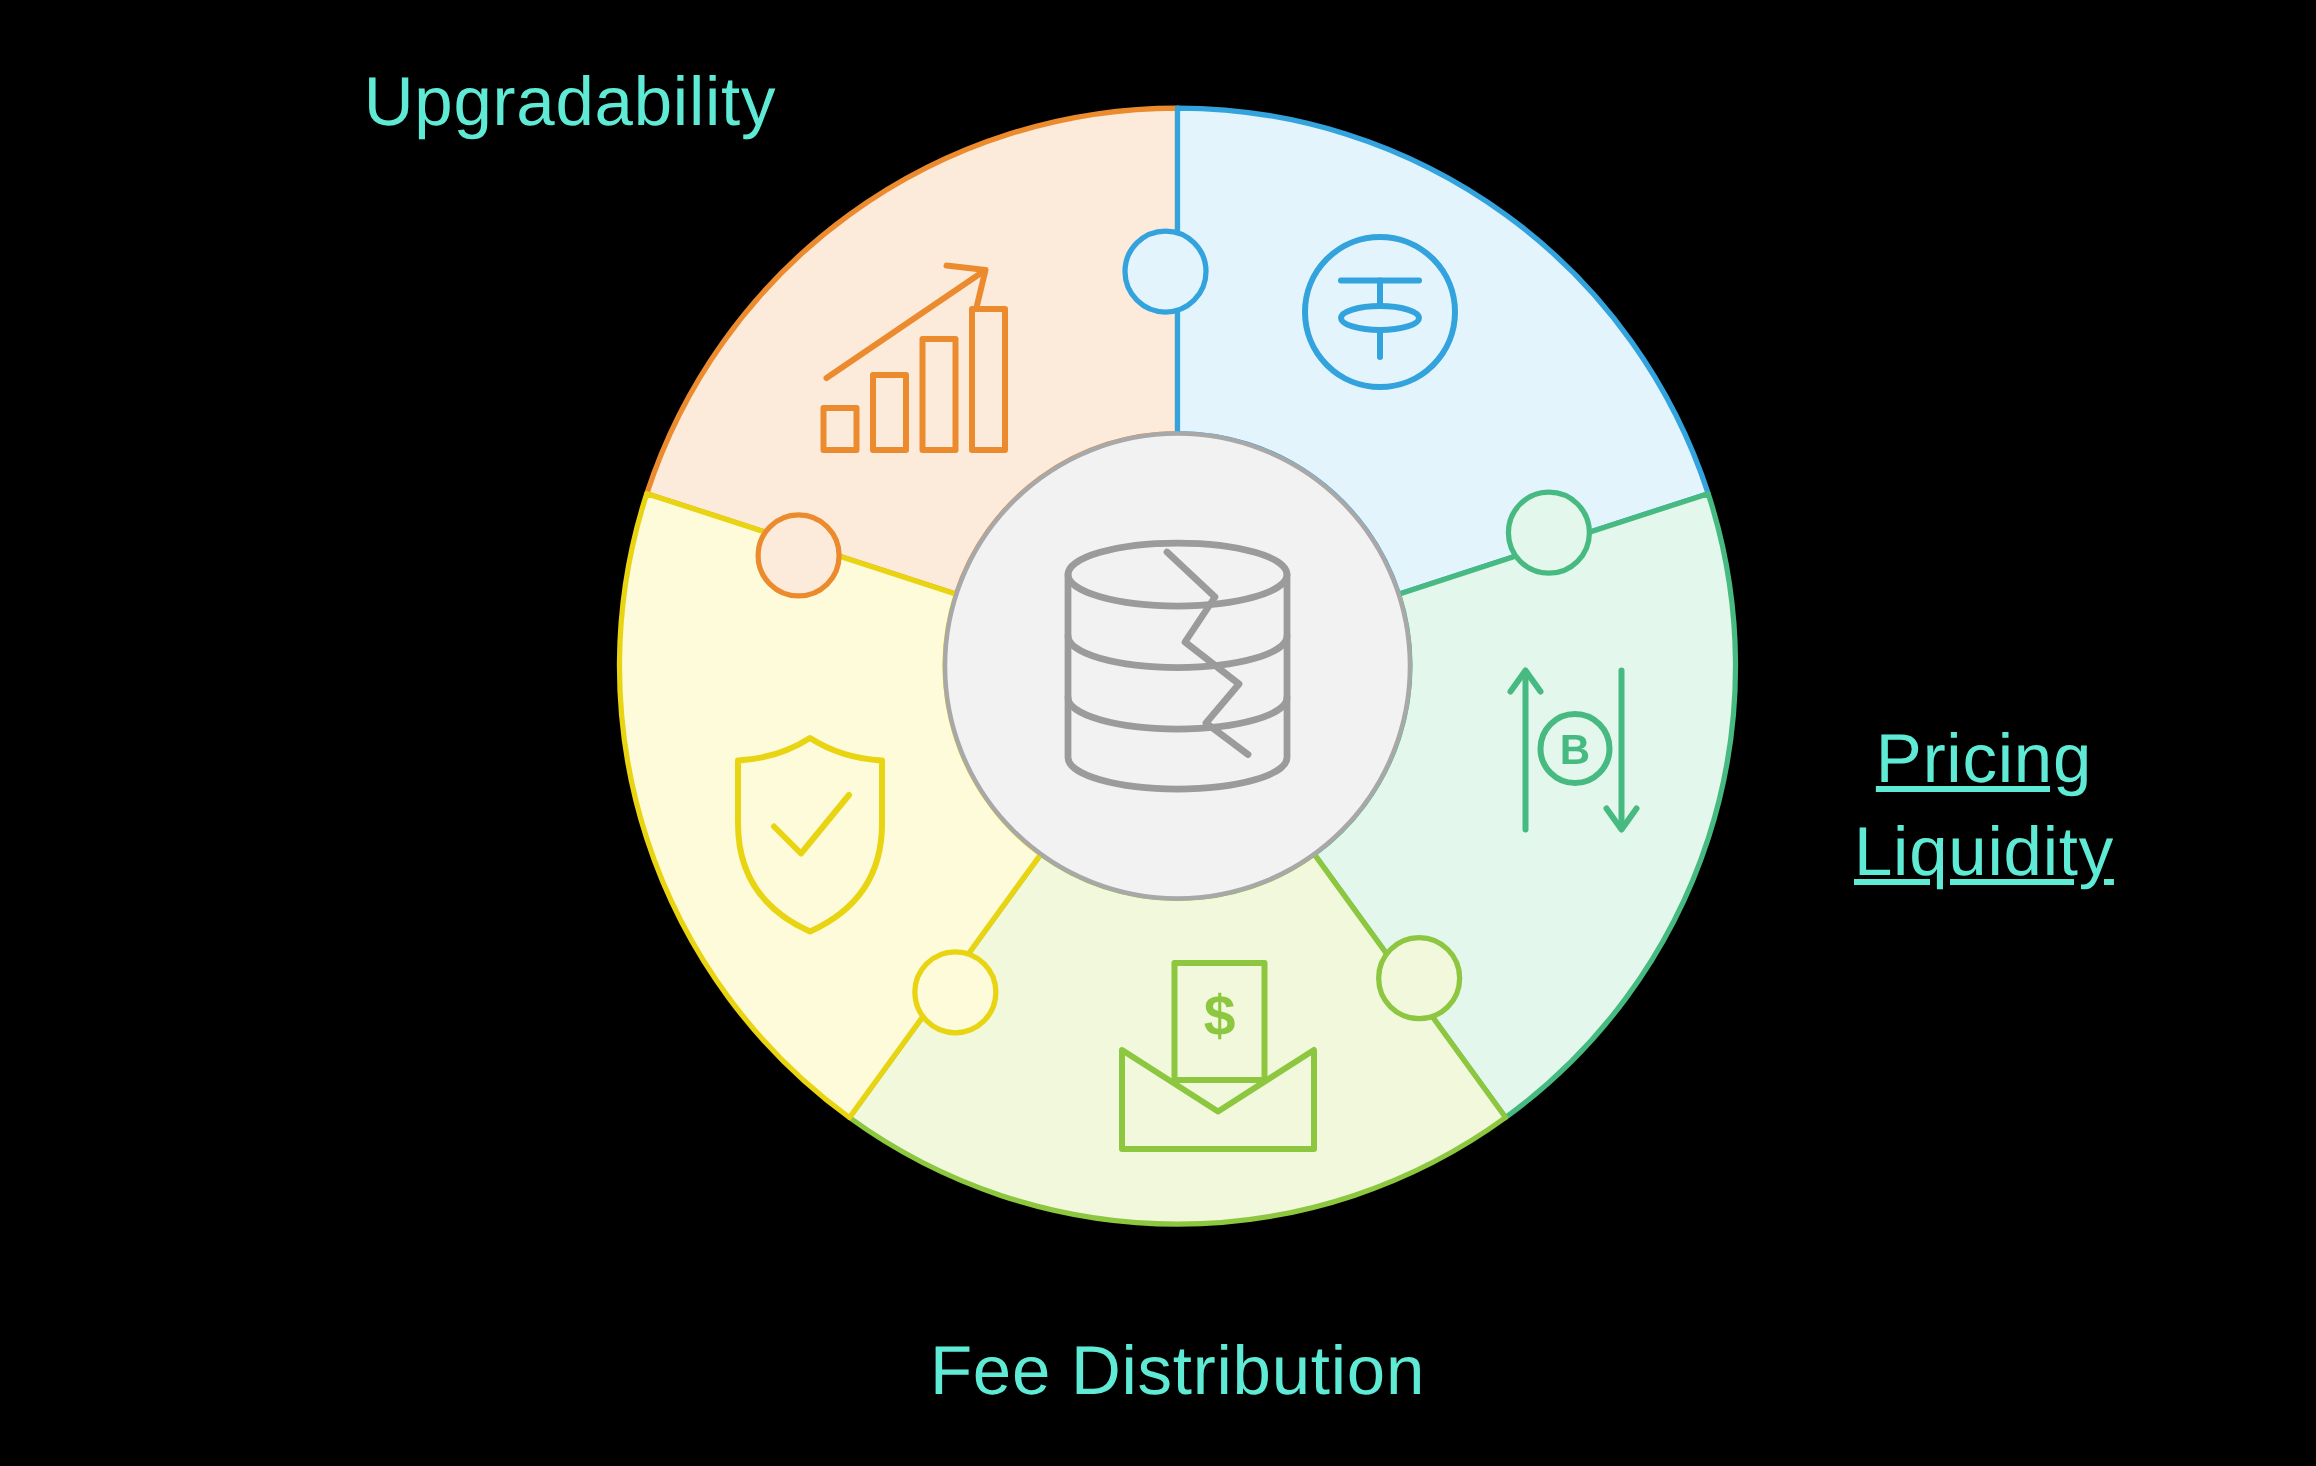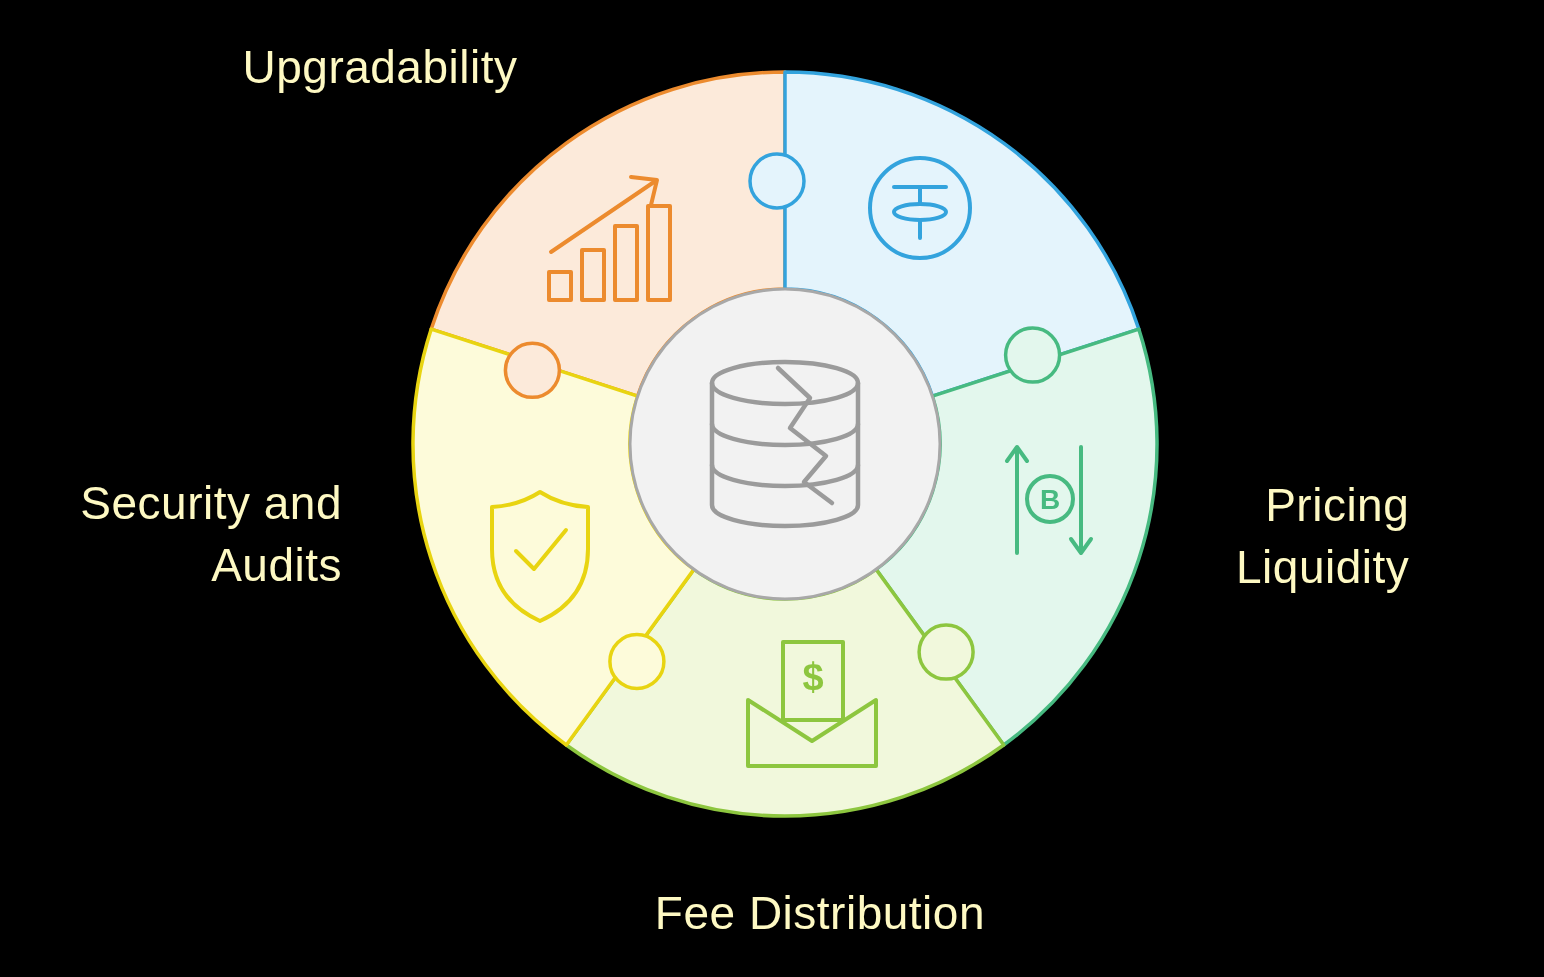--- a/index.html
+++ b/index.html
@@ -15,29 +15,29 @@
     background: #000000;
     overflow: hidden;
   }
   .stage svg {
     position: absolute;
     left: 0;
     top: 0;
   }
   .seg-label {
     position: absolute;
-    color: #fef9c3;
+    color: #5eead4;
     font-size: 46px;
     line-height: 62px;
     letter-spacing: 0.5px;
     white-space: nowrap;
   }
   .align-right { text-align: right; }
   .align-center { text-align: center; }
-  .align-left { text-align: right; }
+  .align-left { text-align: center; text-decoration: underline; }
 </style>
 </head>
 <body>
 
 <div class="stage">
 
   <svg width="1544" height="977" viewBox="0 0 1544 977">
 
     <g stroke-width="3.5" stroke-linejoin="round">
 
@@ -104,25 +104,21 @@
 
     <g fill="none" stroke-width="4" stroke-linecap="round" stroke-linejoin="round" stroke="#e8d411">
       <path d="M540,492 C554,501 570,506 588,507 L588,549 C588,586 569,608 540,621 C511,608 492,586 492,549 L492,507 C510,506 526,501 540,492 Z"></path>
       <polyline points="516,551 534,569 566,530"></polyline>
     </g>
   </svg>
 
   <div class="seg-label align-center" style="left:205px; top:36px; width:350px;">Upgradability</div>
 
 
-  <div class="seg-label align-right" style="left:40px; top:472px; width:302px;">
-    <div>Security and</div>
-    <div>Audits</div>
-  </div>
 
   <div class="seg-label align-left" style="left:1236px; top:474px;">
     <div>Pricing</div>
     <div>Liquidity</div>
   </div>
 
-  <div class="seg-label align-center" style="left:585px; top:882px; width:400px;text-align:right;">Fee Distribution</div>
+  <div class="seg-label align-center" style="left:585px; top:882px; width:400px;">Fee Distribution</div>
 
 </div>
 
 </body></html>

